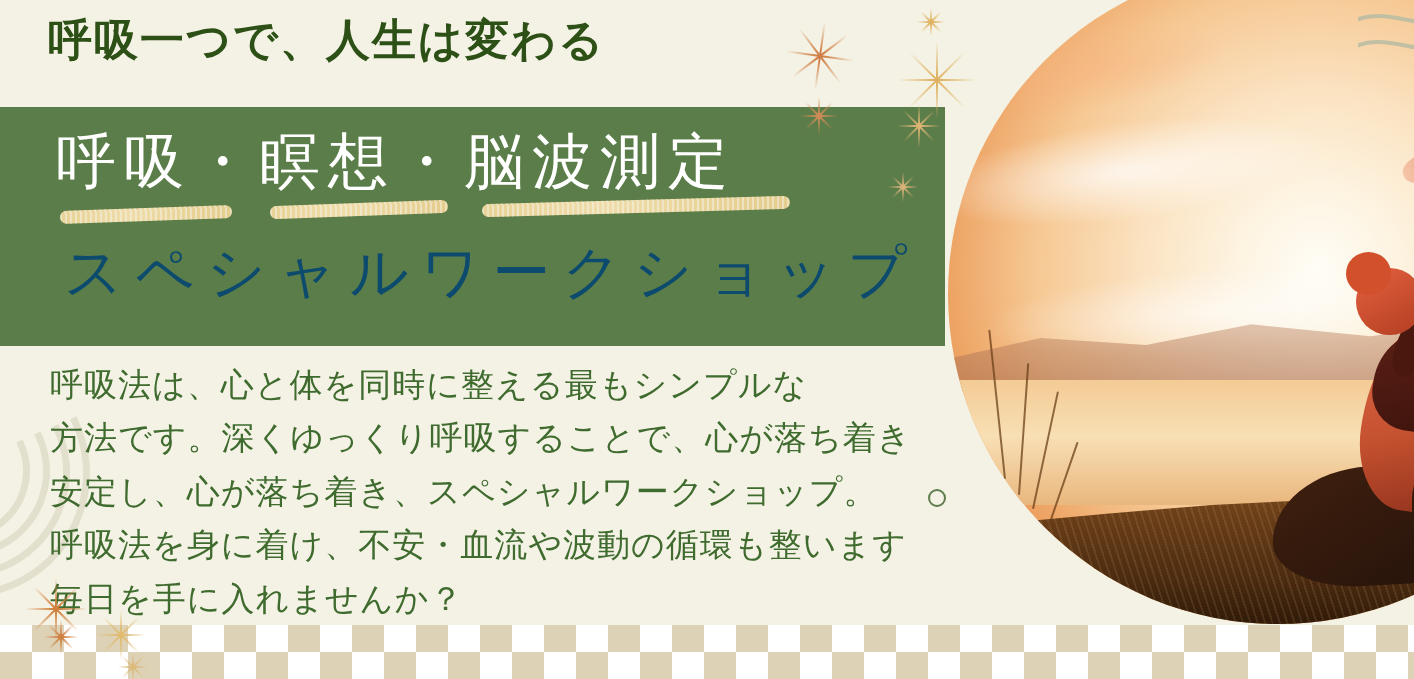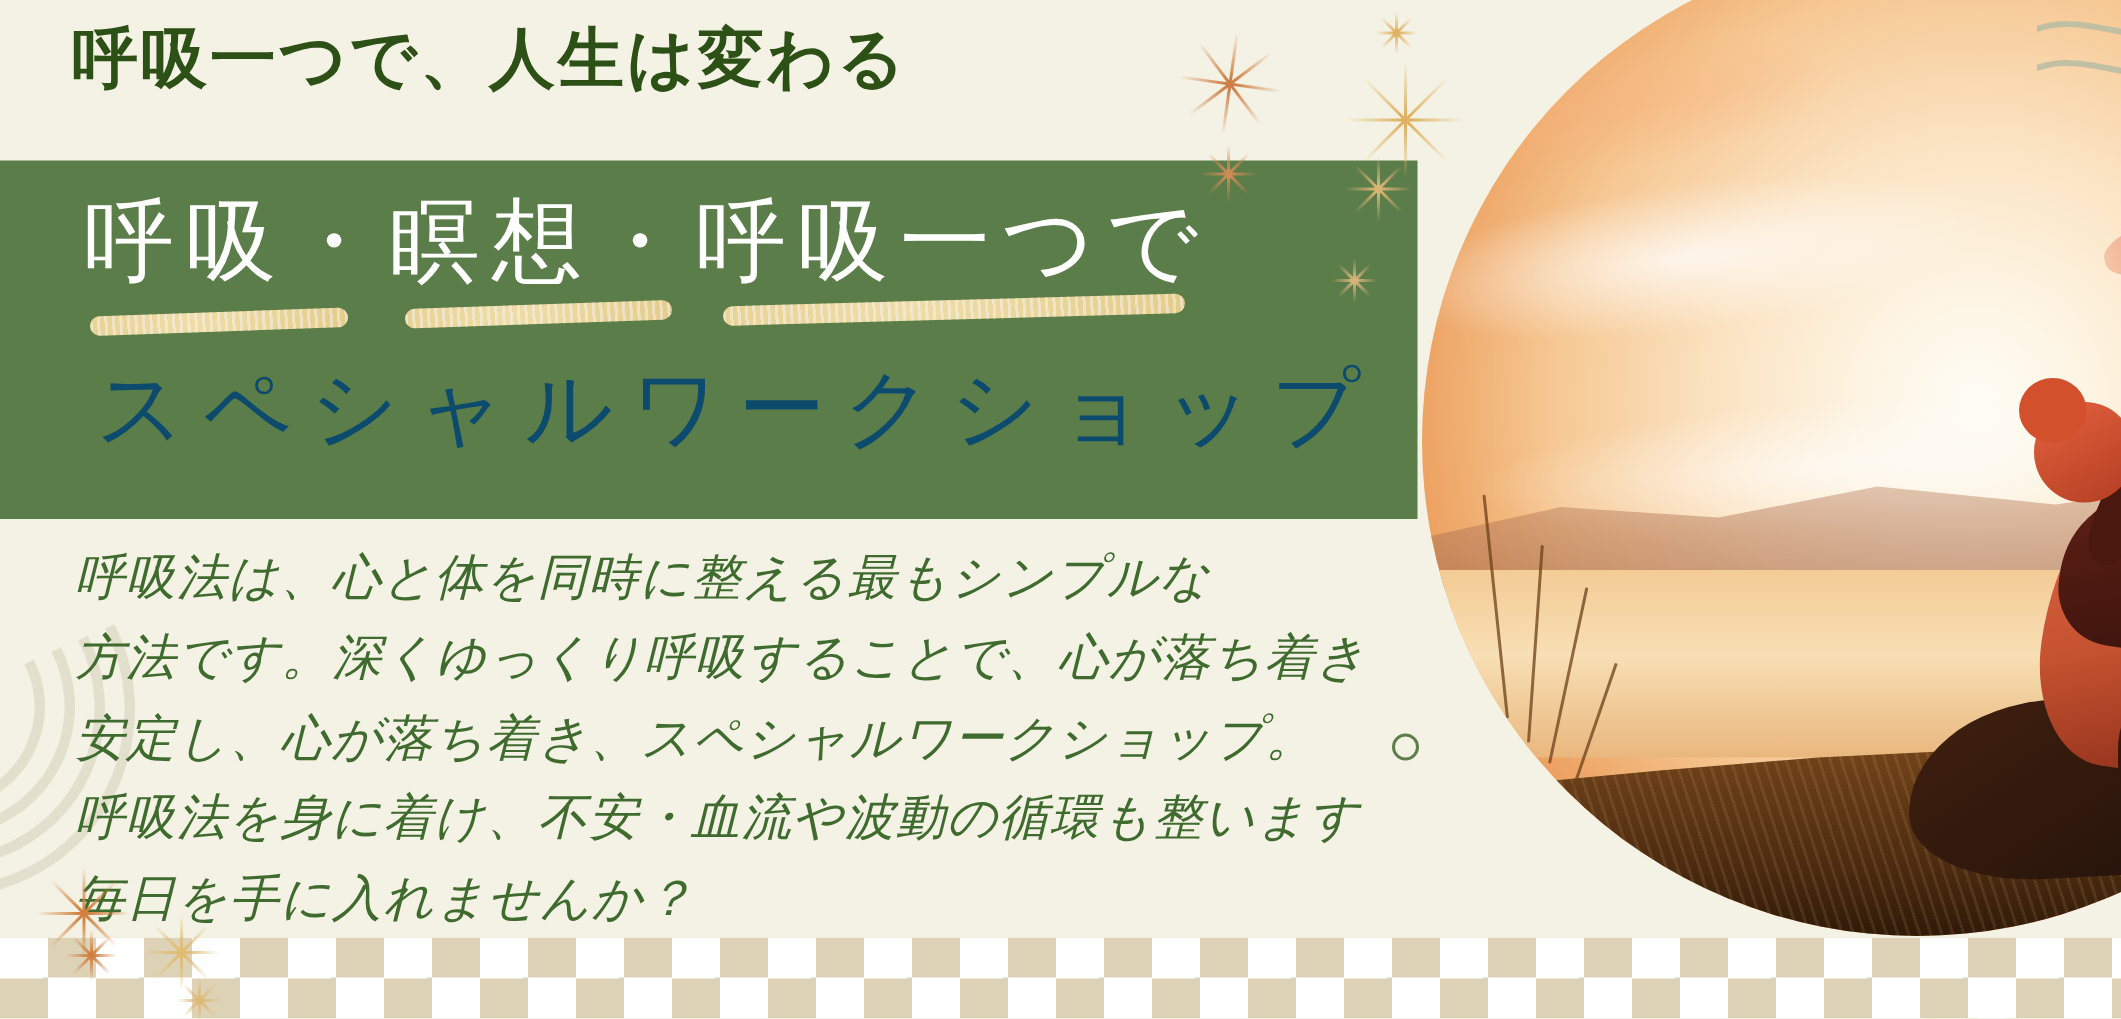--- a/index.html
+++ b/index.html
@@ -170,21 +170,21 @@
   }
   .brush.u1{left:60px;top:208px;width:172px;transform:rotate(-2.0deg);}
   .brush.u2{left:270px;top:203px;width:178px;transform:rotate(-2.0deg);}
   .brush.u3{left:482px;top:200px;width:308px;transform:rotate(-1.6deg);}
 
   
   #body-copy{
     position:absolute;left:50px;top:358px;width:910px;
     font-size:33px;color:#3f6b2f;line-height:1.62;letter-spacing:1px;
   }
-  #body-copy p{margin:0;white-space:nowrap;font-style:italic;}
+  #body-copy p{margin:0;white-space:nowrap;}
 
   
   #green-ring{
     position:absolute;left:928px;top:489px;width:14px;height:14px;
     border:2.5px solid #5f7d4c;border-radius:50%;
   }
 
   
   #checker{
     position:absolute;left:0;bottom:0;width:1414px;height:54px;
@@ -263,21 +263,21 @@
   </div>
 
   <div id="green-ring"></div>
 
   <div id="top-heading">呼吸一つで、人生は変わる</div>
 
   <div class="brush u1"></div>
   <div class="brush u2"></div>
   <div class="brush u3"></div>
 
-  <div id="band-line1">呼吸・瞑想・呼吸一つで</div>
+  <div id="band-line1">呼吸・瞑想・脳波測定</div>
   <div id="band-line2">スペシャルワークショップ</div>
 
   <div id="body-copy">
       <p>呼吸法は、心と体を同時に整える最もシンプルな</p>
       <p>方法です。深くゆっくり呼吸することで、心が落ち着き</p>
       <p>安定し、心が落ち着き、スペシャルワークショップ。</p>
       <p>呼吸法を身に着け、不安・血流や波動の循環も整います</p>
       <p>毎日を手に入れませんか？</p>
     </div>
 

